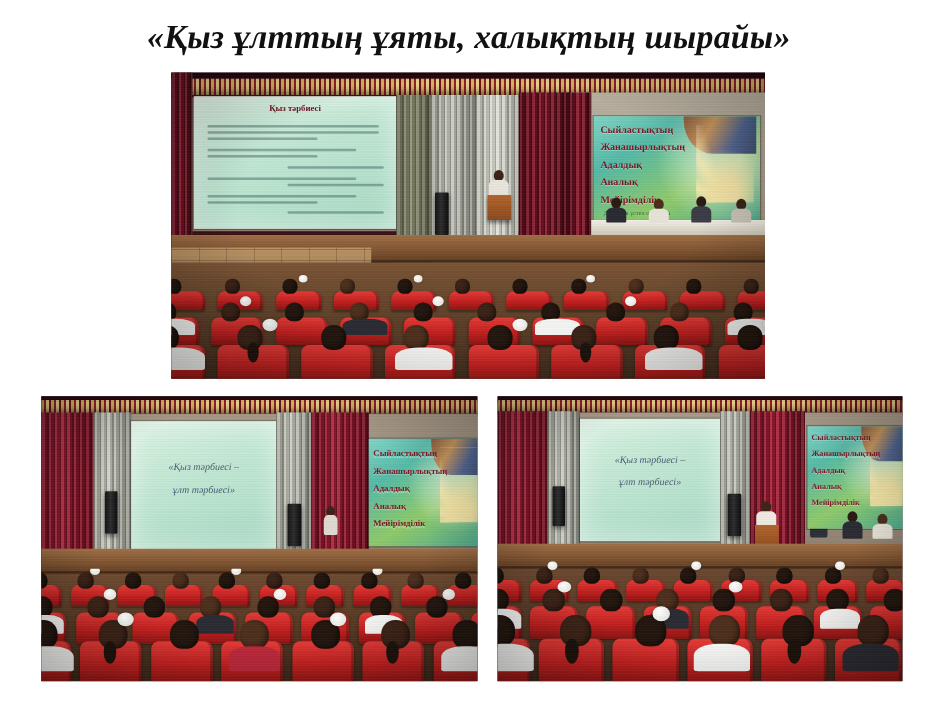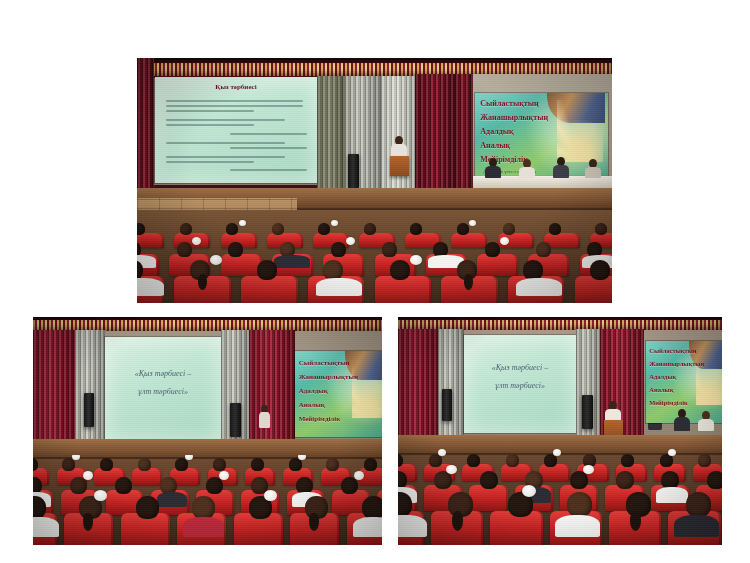--- a/index.html
+++ b/index.html
@@ -264,20 +264,21 @@
   .grain{
     position:absolute;inset:0;pointer-events:none;
     background:repeating-linear-gradient(0deg, rgba(255,255,255,.02) 0 1px, rgba(0,0,0,.02) 1px 2px);
   }
 </style>
 </head>
 <body>
 
 <div id="slide">
 
+  <div id="page-title">«Қыз ұлттың ұяты, халықтың шырайы»</div>
 
   <div class="photo" id="photo-top">
     <div class="scene">
 
       <div class="ceilingdark" style="height:7px;"></div>
       <div class="backwall" style="top:7px;height:120px;background:linear-gradient(180deg,#9c8c78,#8a7a66);"></div>
 
       <div class="pelmet" style="top:5px;height:13px;"></div>
 
       <div class="sidecurtain" style="left:0;width:17px;bottom:auto;height:150px;"></div>

